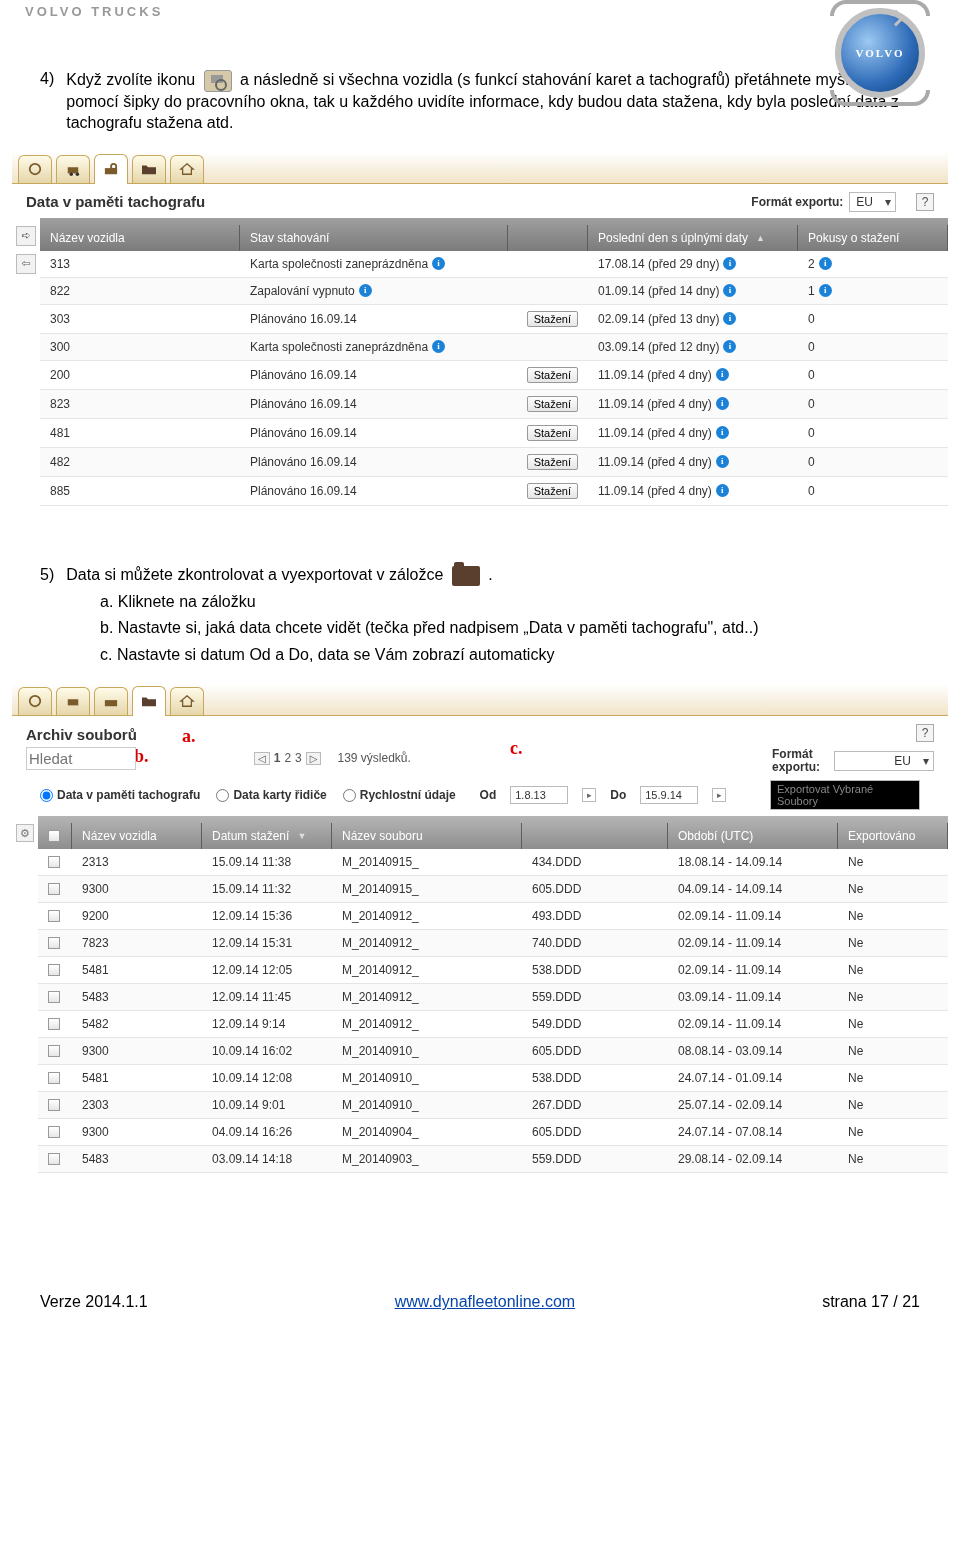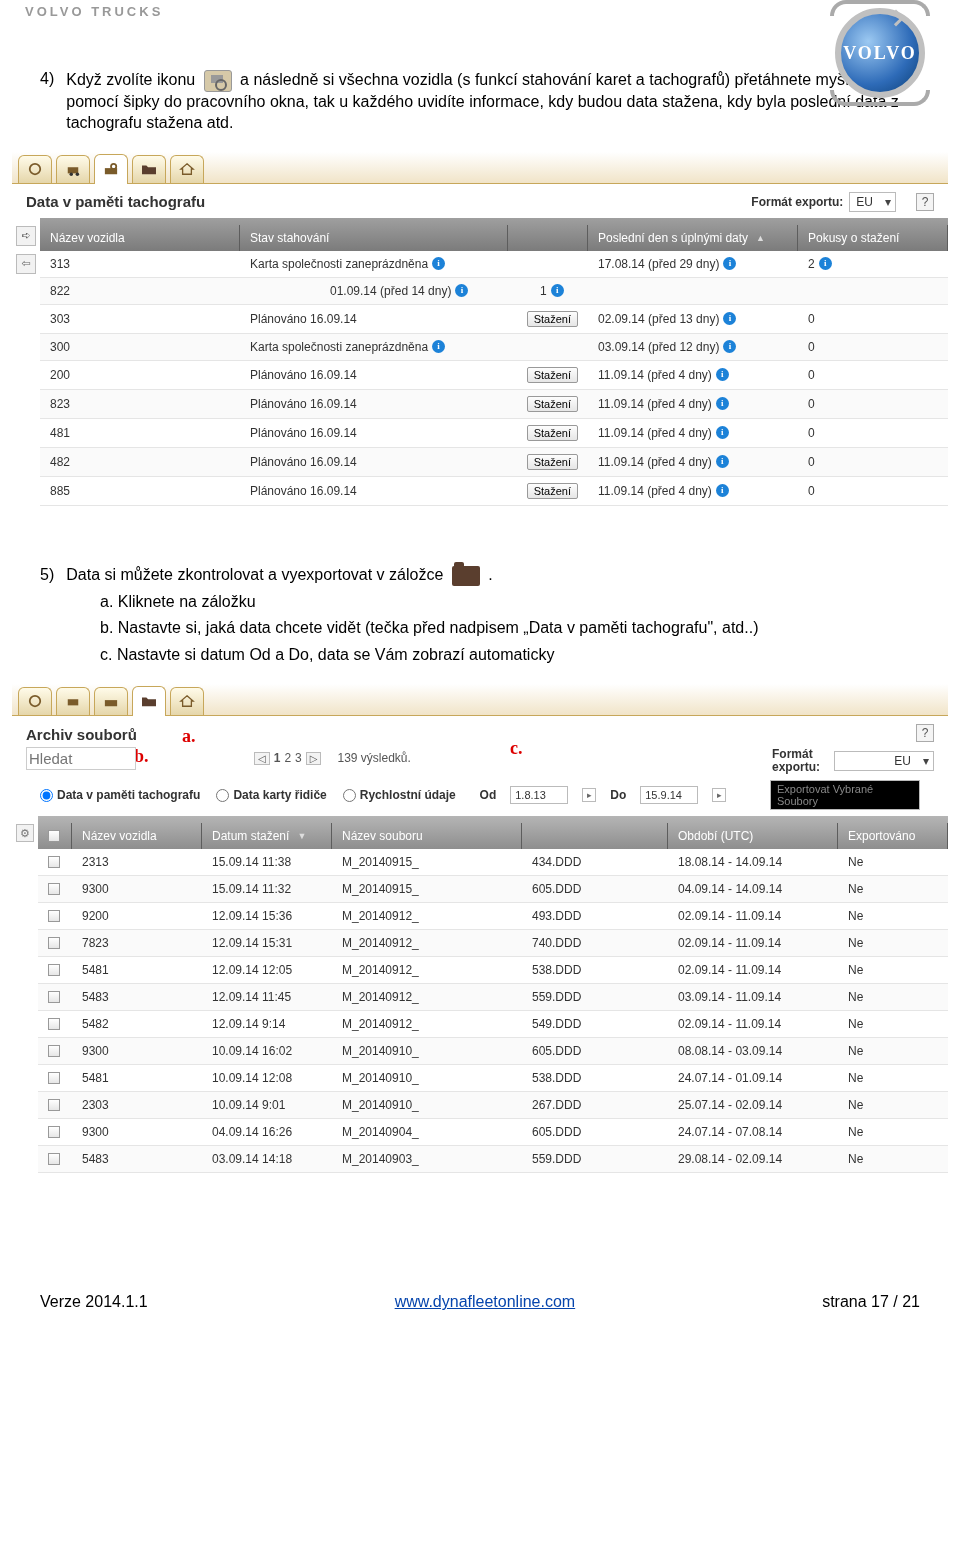--- a/index.html
+++ b/index.html
@@ -5,21 +5,21 @@
   * { box-sizing: border-box; }
   body { margin:0; background:#fff; font-family:Arial,Helvetica,sans-serif; color:#000; font-size:16px; }
   .page { width:960px; margin:0 auto; padding:10px 40px 30px; position:relative; }
   .header-brand { position:absolute; top:4px; left:25px; font-family:Arial,sans-serif; font-size:13px; font-weight:bold; letter-spacing:3px; color:#999; }
   .logo { position:absolute; top:0; right:20px; width:120px; height:100px; }
   .logo .top-arc, .logo .bot-arc { width:100px; height:16px; border:4px solid #aaa; border-bottom:none; border-radius:60px 60px 0 0; margin:0 auto; }
   .logo .bot-arc { transform:rotate(180deg); }
   .logo .circle { width:90px; height:90px; margin:-8px auto; border-radius:50%;
     background:radial-gradient(circle at 35% 35%,#9cc9f2 0%,#2e6bb8 60%,#0a3d73 100%);
     border:6px solid #c0c0c0; display:flex; align-items:center; justify-content:center;
-    font-family:serif; letter-spacing:2px; font-size:18px; color:#fff; font-weight:bold; }
+    font-family:serif; letter-spacing:2px; font-size:11px; color:#fff; font-weight:bold; }
   .logo .arrow { position:absolute; top:12px; right:38px; width:12px; height:12px;
     border-top:3px solid #c0c0c0; border-right:3px solid #c0c0c0; transform:rotate(45deg); }
   .body-text { margin-top:60px; }
   p.para { margin:6px 0; line-height:1.3; }
   .num-item { display:flex; align-items:flex-start; }
   .num { margin-right:12px; }
   .inline-icon { display:inline-block; vertical-align:middle; width:28px; height:22px;
     background:#d6c9a8; border:1px solid #999; border-radius:3px; position:relative; margin:0 4px; }
   .inline-icon::before { content:""; position:absolute; top:4px; left:6px; width:12px; height:8px; background:#999; }
   .inline-icon::after  { content:""; position:absolute; top:8px; left:10px; width:8px; height:8px;
@@ -171,20 +171,21 @@
         <div id="rows1">
             <div class="row">
               <div class="cell c1a">313</div>
               <div class="cell c1b">Karta společnosti zaneprázdněna<span class="info-ico"></span></div>
               <div class="cell c1c"></div>
               <div class="cell c1d">17.08.14 (před 29 dny)<span class="info-ico"></span></div>
               <div class="cell c1e">2 <span class="info-ico"></span></div>
             </div>
             <div class="row">
               <div class="cell c1a">822</div>
+              <div class="cell c1b">Zapalování vypnuto<span class="info-ico"></span></div>
               <div class="cell c1c"></div>
               <div class="cell c1d">01.09.14 (před 14 dny)<span class="info-ico"></span></div>
               <div class="cell c1e">1 <span class="info-ico"></span></div>
             </div>
             <div class="row">
               <div class="cell c1a">303</div>
               <div class="cell c1b">Plánováno 16.09.14</div>
               <div class="cell c1c">
                 <button class="dl-btn">Stažení</button>
               </div>

